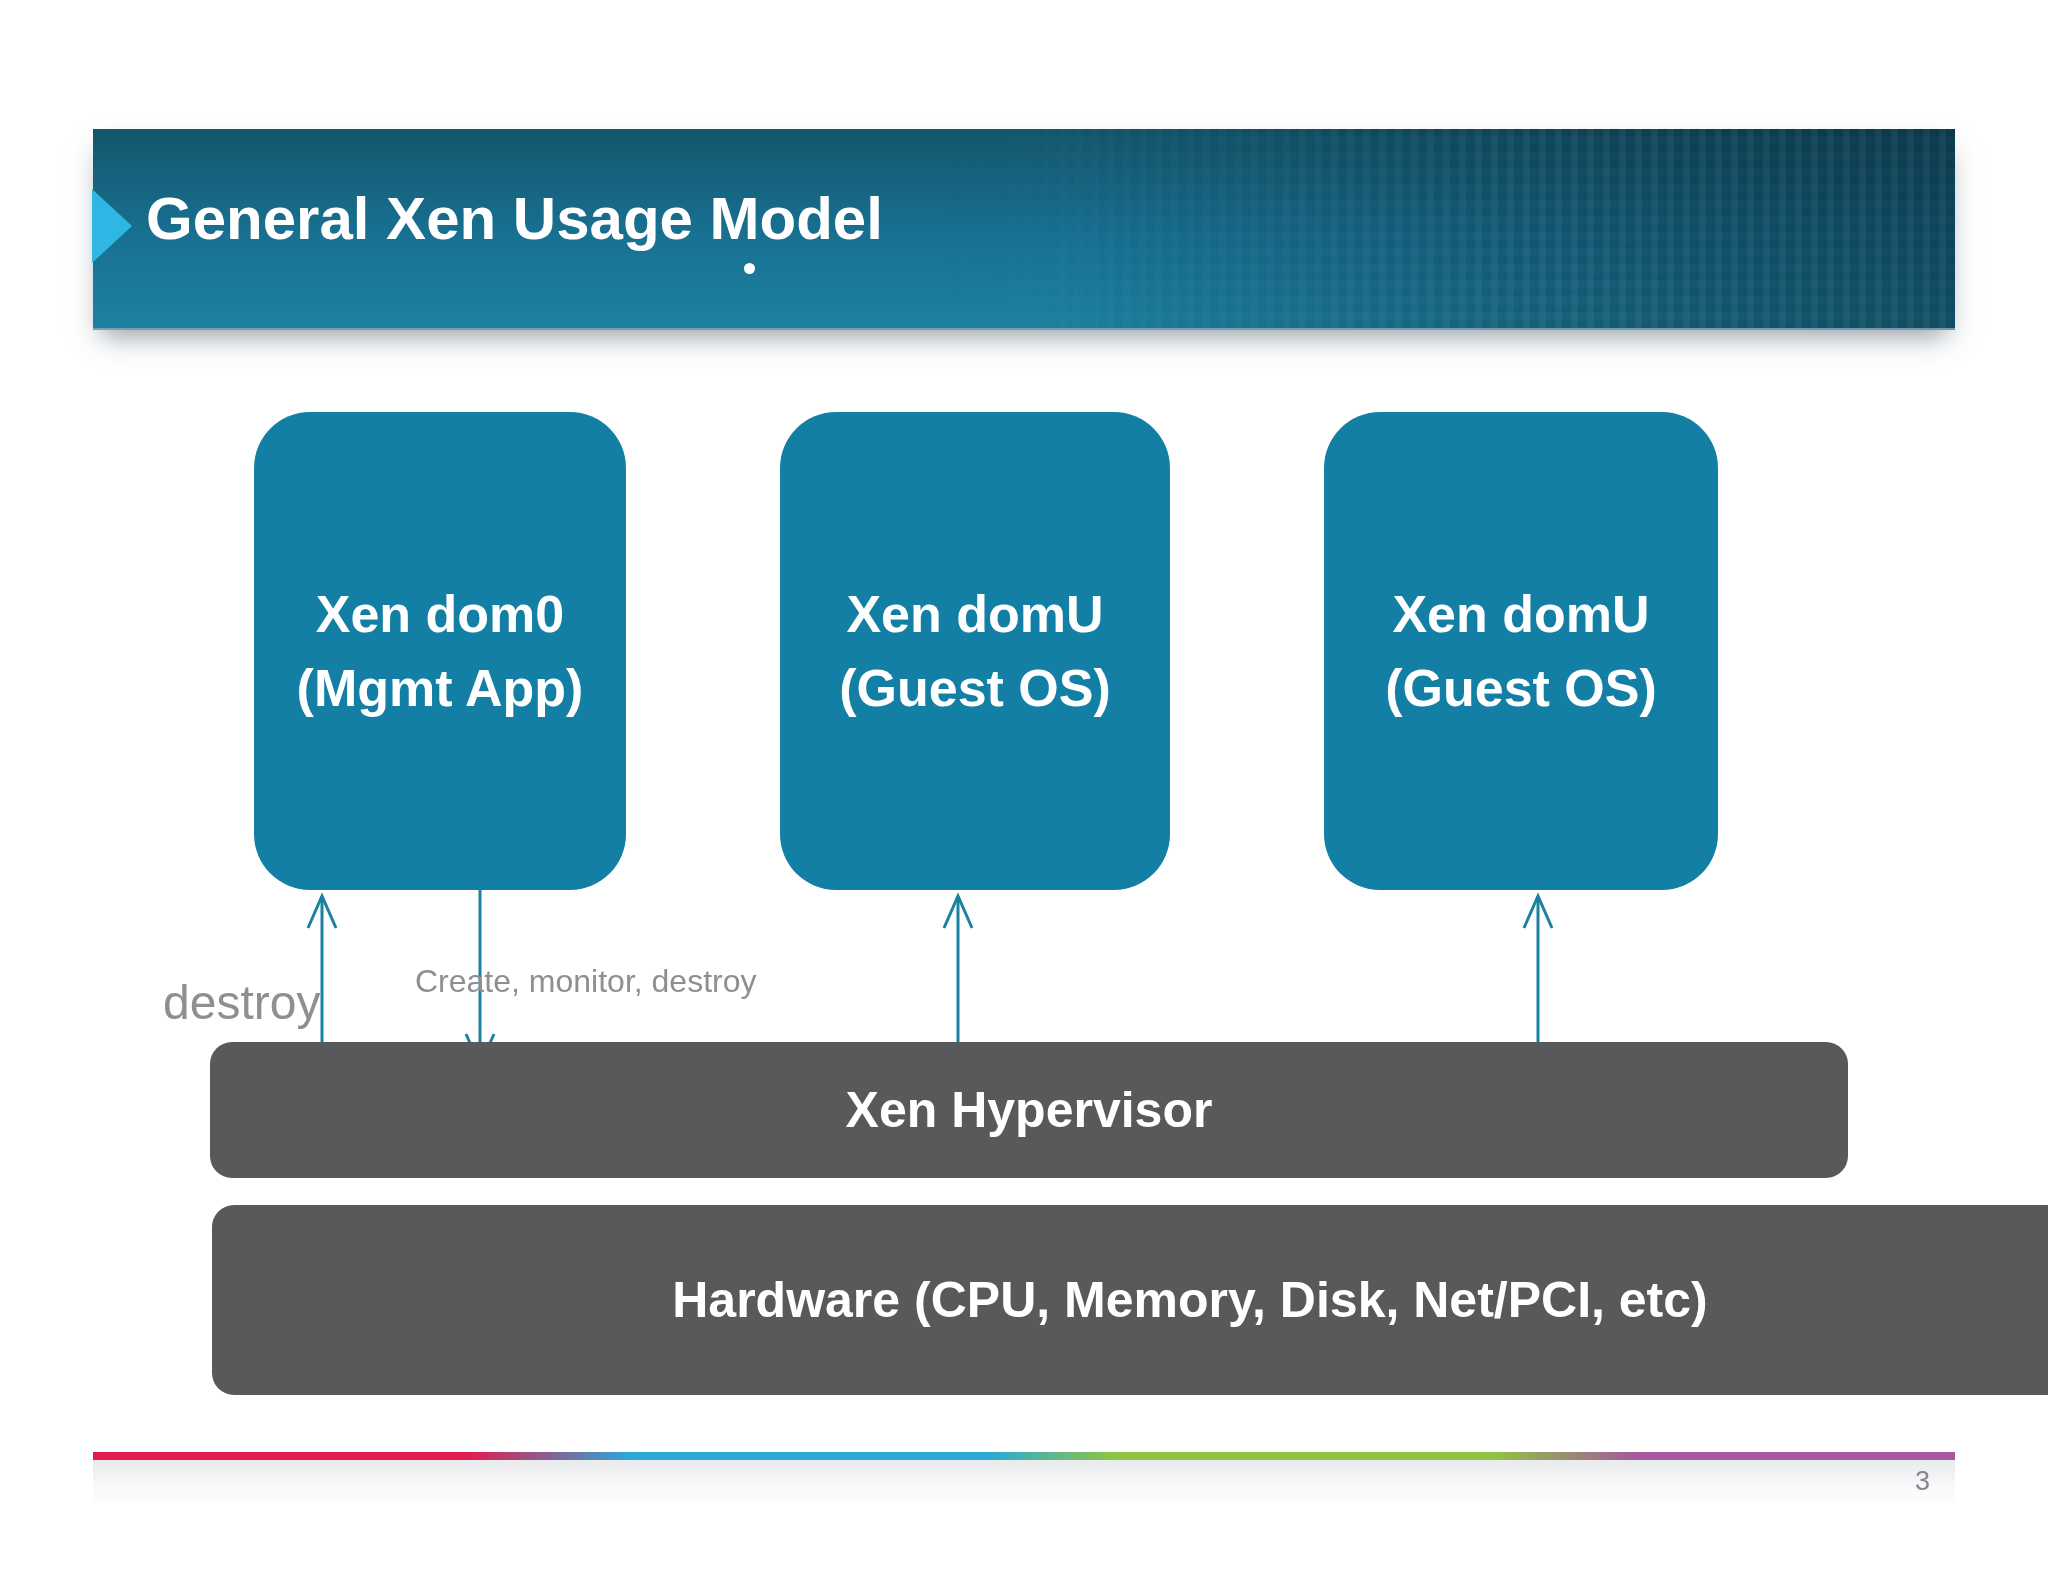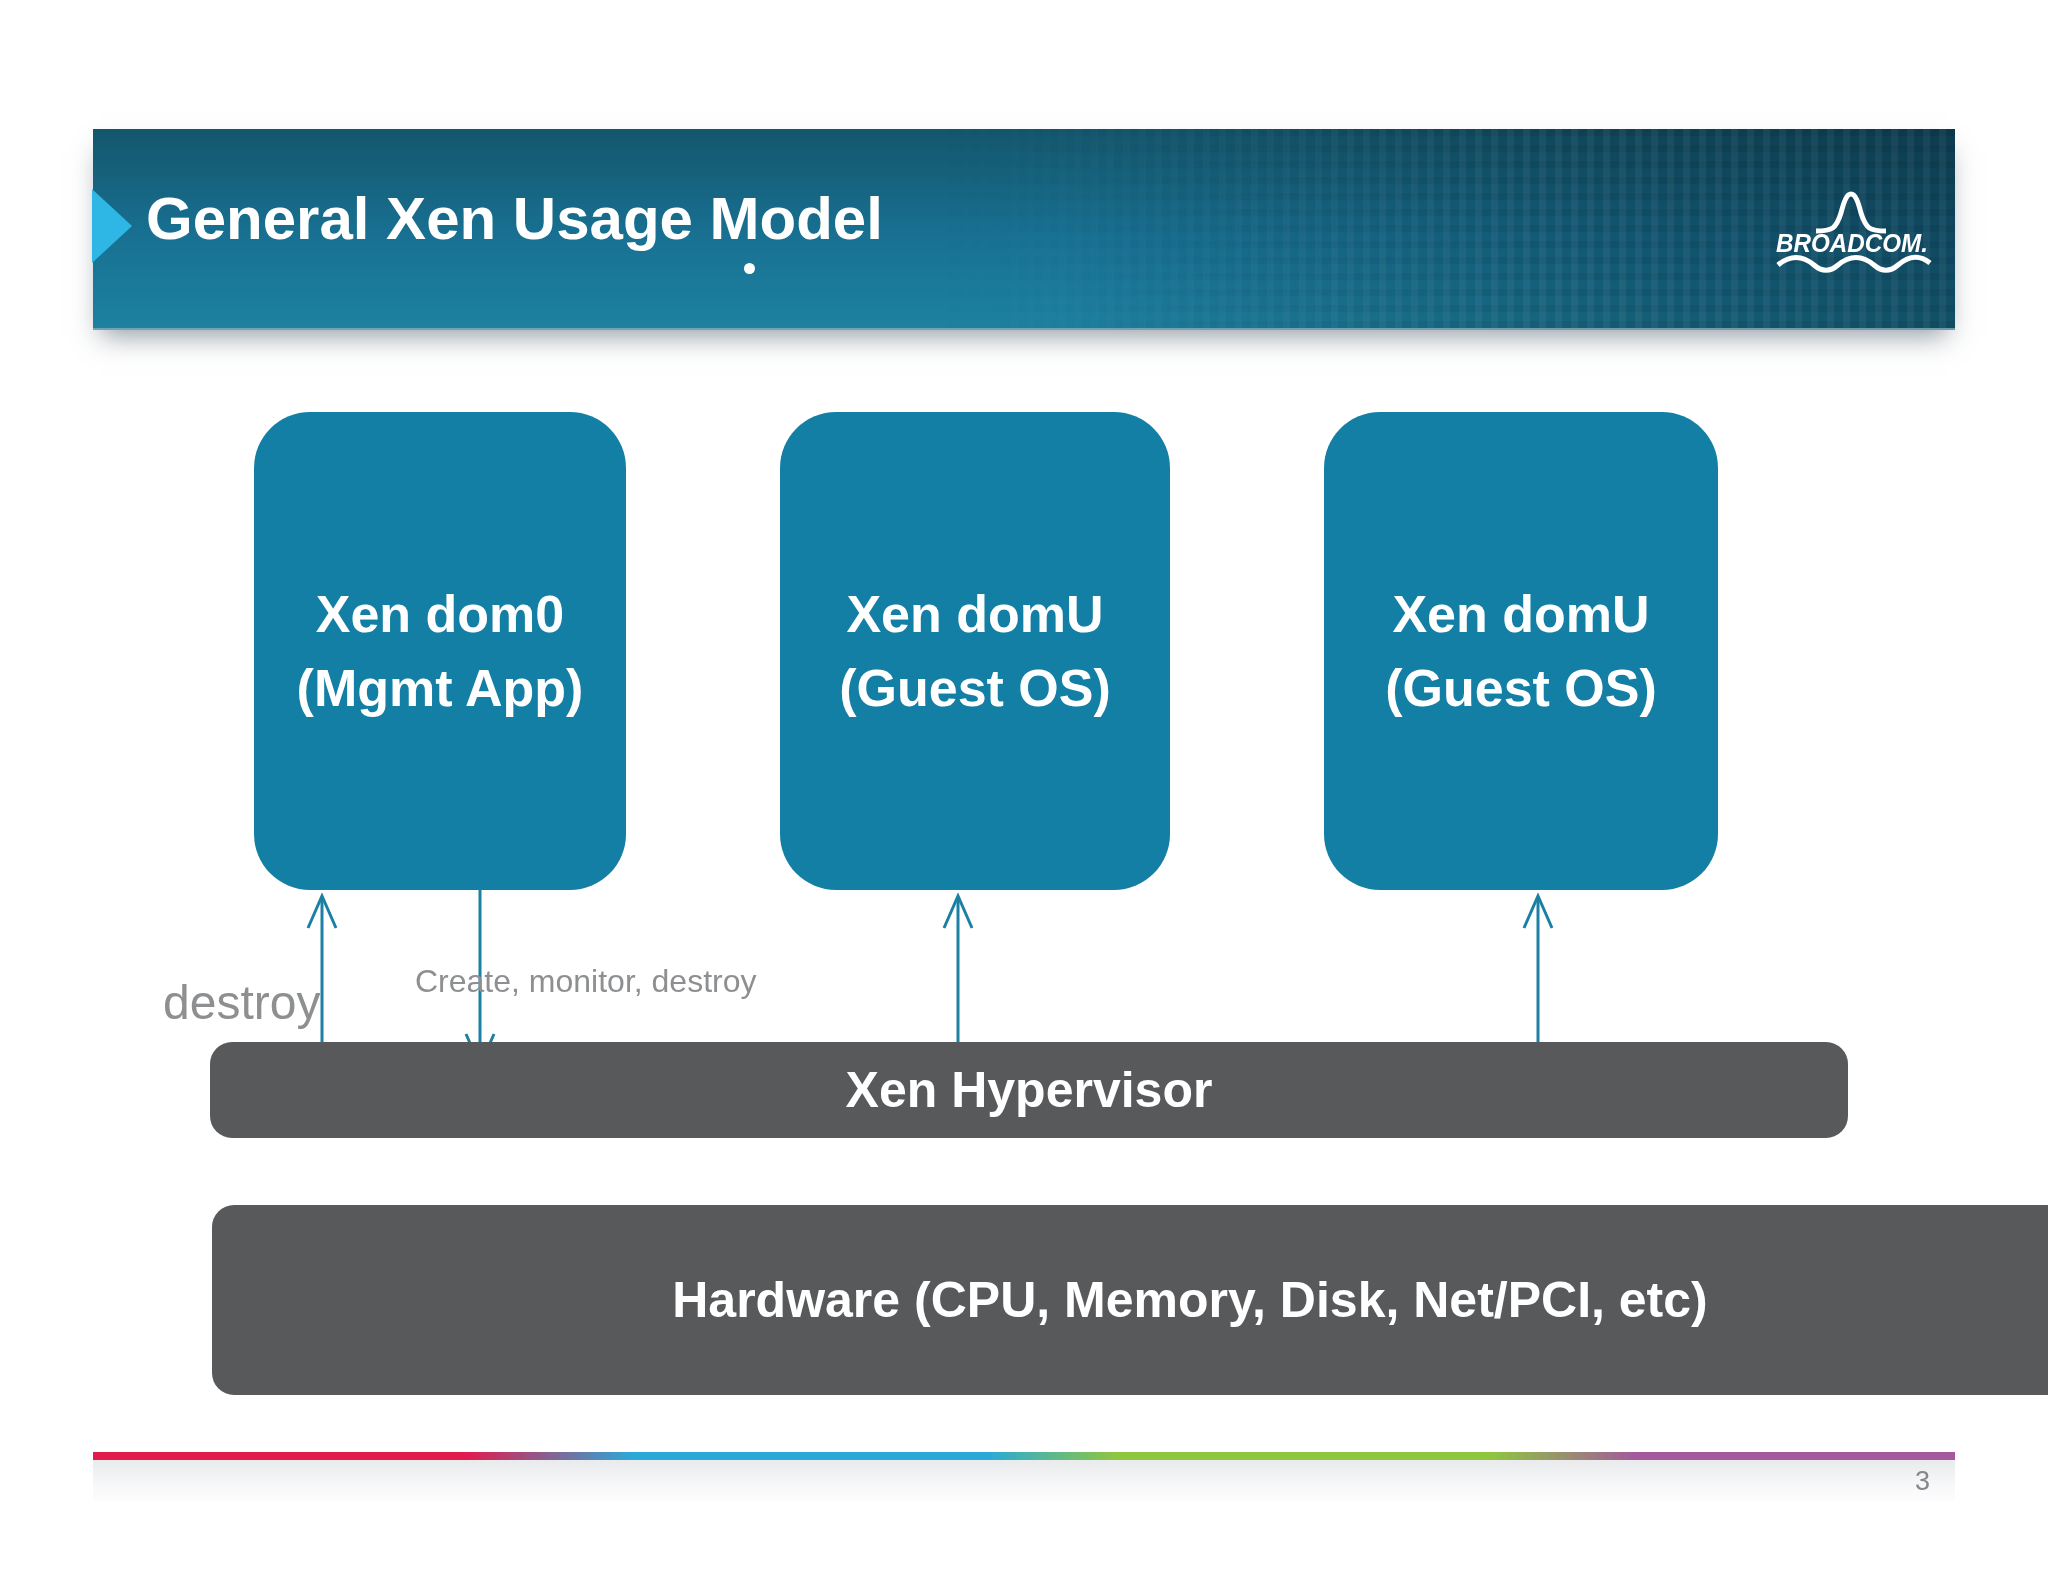--- a/index.html
+++ b/index.html
@@ -62,21 +62,21 @@
   .arrow-label{color:#8e8f91;white-space:nowrap;}
   .label-launch{left:163px;top:975px;font-size:48px;}
   .label-create{left:415px;top:963px;font-size:32px;}
 
   
   .layer-bar{
     border-radius:22px;background:#58595b;
     display:flex;align-items:center;justify-content:center;
     color:#ffffff;font-weight:bold;font-size:50px;white-space:nowrap;
   }
-  .hypervisor{left:210px;top:1042px;width:1638px;height:96px;}
+  .hypervisor{left:210px;top:1042px;width:1638px;height:136px;}
   .hardware{left:212px;top:1205px;width:1956px;height:190px;align-items:center;}
 
   
   .connectors{left:0;top:0;width:2048px;height:1582px;pointer-events:none;}
   .connectors line,.connectors polyline{
     stroke:#1b80a2;stroke-width:3;fill:none;
   }
 
   
   .footer-line{
@@ -96,27 +96,20 @@
     text-align:right;color:#85878a;font-size:27px;
   }
 </style>
 </head>
 <body>
 
 <div class="abs header">
   <div class="abs header-dots"></div>
   <div class="abs chevron"></div>
   <h1 class="abs slide-title" style="margin:0;font-size:60px;">General Xen Usage Model</h1>
-  <div class="abs logo">
-    <svg width="170" height="88" viewBox="0 0 170 88">
-      <path d="M46,45 C62,45 66,43 71,27 C74,15 77,8 81,8 C85,8 88,15 91,27 C96,43 100,45 116,45" stroke="#ffffff" stroke-width="5" fill="none"></path>
-      <text x="6" y="66" font-size="26" font-weight="bold" font-style="italic" fill="#ffffff" textLength="152" lengthAdjust="spacingAndGlyphs">BROADCOM.</text>
-      <path d="M8,79 C20,69 32,69 44,79 C52,86 60,86 68,79 C80,69 92,69 104,79 C112,86 120,86 128,79 C140,69 150,69 160,77" stroke="#ffffff" stroke-width="5" fill="none"></path>
-    </svg>
-  </div>
   <div class="abs artifact-dot"></div>
 </div>
 
 <div class="abs domain-box box-1">
   <div>Xen dom0</div>
   <div>(Mgmt App)</div>
 </div>
 <div class="abs domain-box box-2">
   <div>Xen domU</div>
   <div>(Guest OS)</div>

